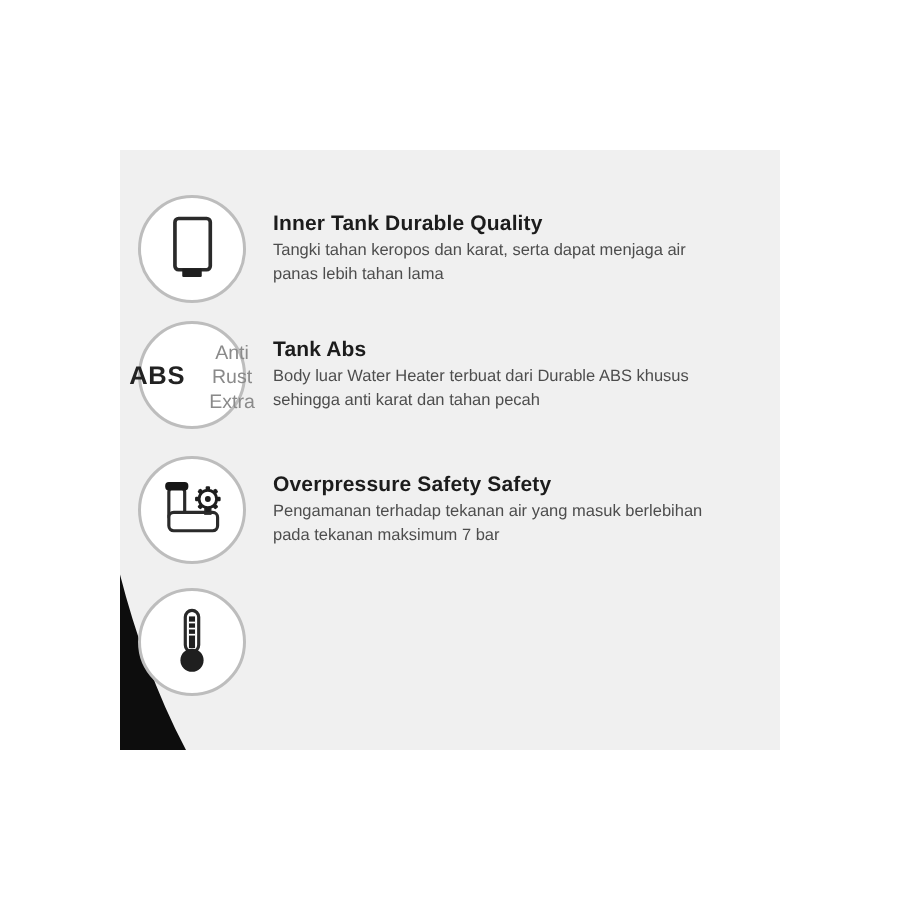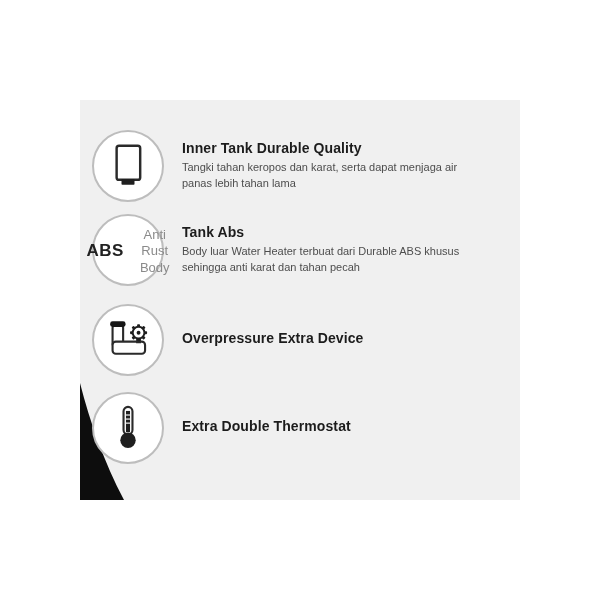--- a/index.html
+++ b/index.html
@@ -101,21 +101,21 @@
         <div class="feature-title">Inner Tank Durable Quality</div>
         <div class="feature-desc">Tangki tahan keropos dan karat, serta dapat menjaga air panas lebih tahan lama</div>
       </div>
     </div>
 
     <div class="feature-row row-2">
       <div class="icon-circle">
         <div class="abs-text">ABS</div>
         <div class="abs-subtext">
           <span>Anti Rust</span><br>
-          <span>Body</span>
+          <span>Extra</span>
         </div>
       </div>
       <div class="feature-text">
         <div class="feature-title">Tank Abs</div>
         <div class="feature-desc">Body luar Water Heater terbuat dari Durable ABS khusus sehingga anti karat dan tahan pecah</div>
       </div>
     </div>
 
     <div class="feature-row row-3">
       <div class="icon-circle">
@@ -139,34 +139,34 @@
               <rect x="-1.8" y="5.5" width="3.6" height="5" rx="1" transform="rotate(45)"></rect>
               <rect x="-10.5" y="-1.8" width="5" height="3.6" rx="1" transform="rotate(45)"></rect>
               <rect x="5.5" y="-1.8" width="5" height="3.6" rx="1" transform="rotate(45)"></rect>
             </g>
             <circle cx="0" cy="0" r="7.2" fill="#ffffff" stroke="#1e1e1e" stroke-width="2.4"></circle>
             <circle cx="0" cy="0" r="2.4" fill="#1e1e1e"></circle>
           </g>
         </svg>
       </div>
       <div class="feature-text">
-        <div class="feature-title">Overpressure Extra Device</div>
+        <div class="feature-title">Overpressure Safety Safety</div>
+        <div class="feature-desc">Pengamanan terhadap tekanan air yang masuk berlebihan pada tekanan maksimum 7 bar</div>
       </div>
     </div>
 
     <div class="feature-row row-4">
       <div class="icon-circle">
         <svg class="glyph" width="52" height="52" viewBox="0 0 64 64">
           <rect x="26.5" y="6" width="11" height="34" rx="5.5" fill="#ffffff" stroke="#2a2a2a" stroke-width="2.6"></rect>
           <rect x="29.5" y="11" width="5" height="26" fill="#1f1f1f"></rect>
           <line x1="29.5" y1="16" x2="34.5" y2="16" stroke="#ffffff" stroke-width="1.4"></line>
           <line x1="29.5" y1="21" x2="34.5" y2="21" stroke="#ffffff" stroke-width="1.4"></line>
           <line x1="29.5" y1="26" x2="34.5" y2="26" stroke="#ffffff" stroke-width="1.4"></line>
           <circle cx="32" cy="47" r="9.5" fill="#1f1f1f"></circle>
         </svg>
       </div>
       <div class="feature-text">
-        <div class="feature-title">Extra Double Thermostat</div>
       </div>
     </div>
 
   </div>
 </div>
 
 </body></html>

